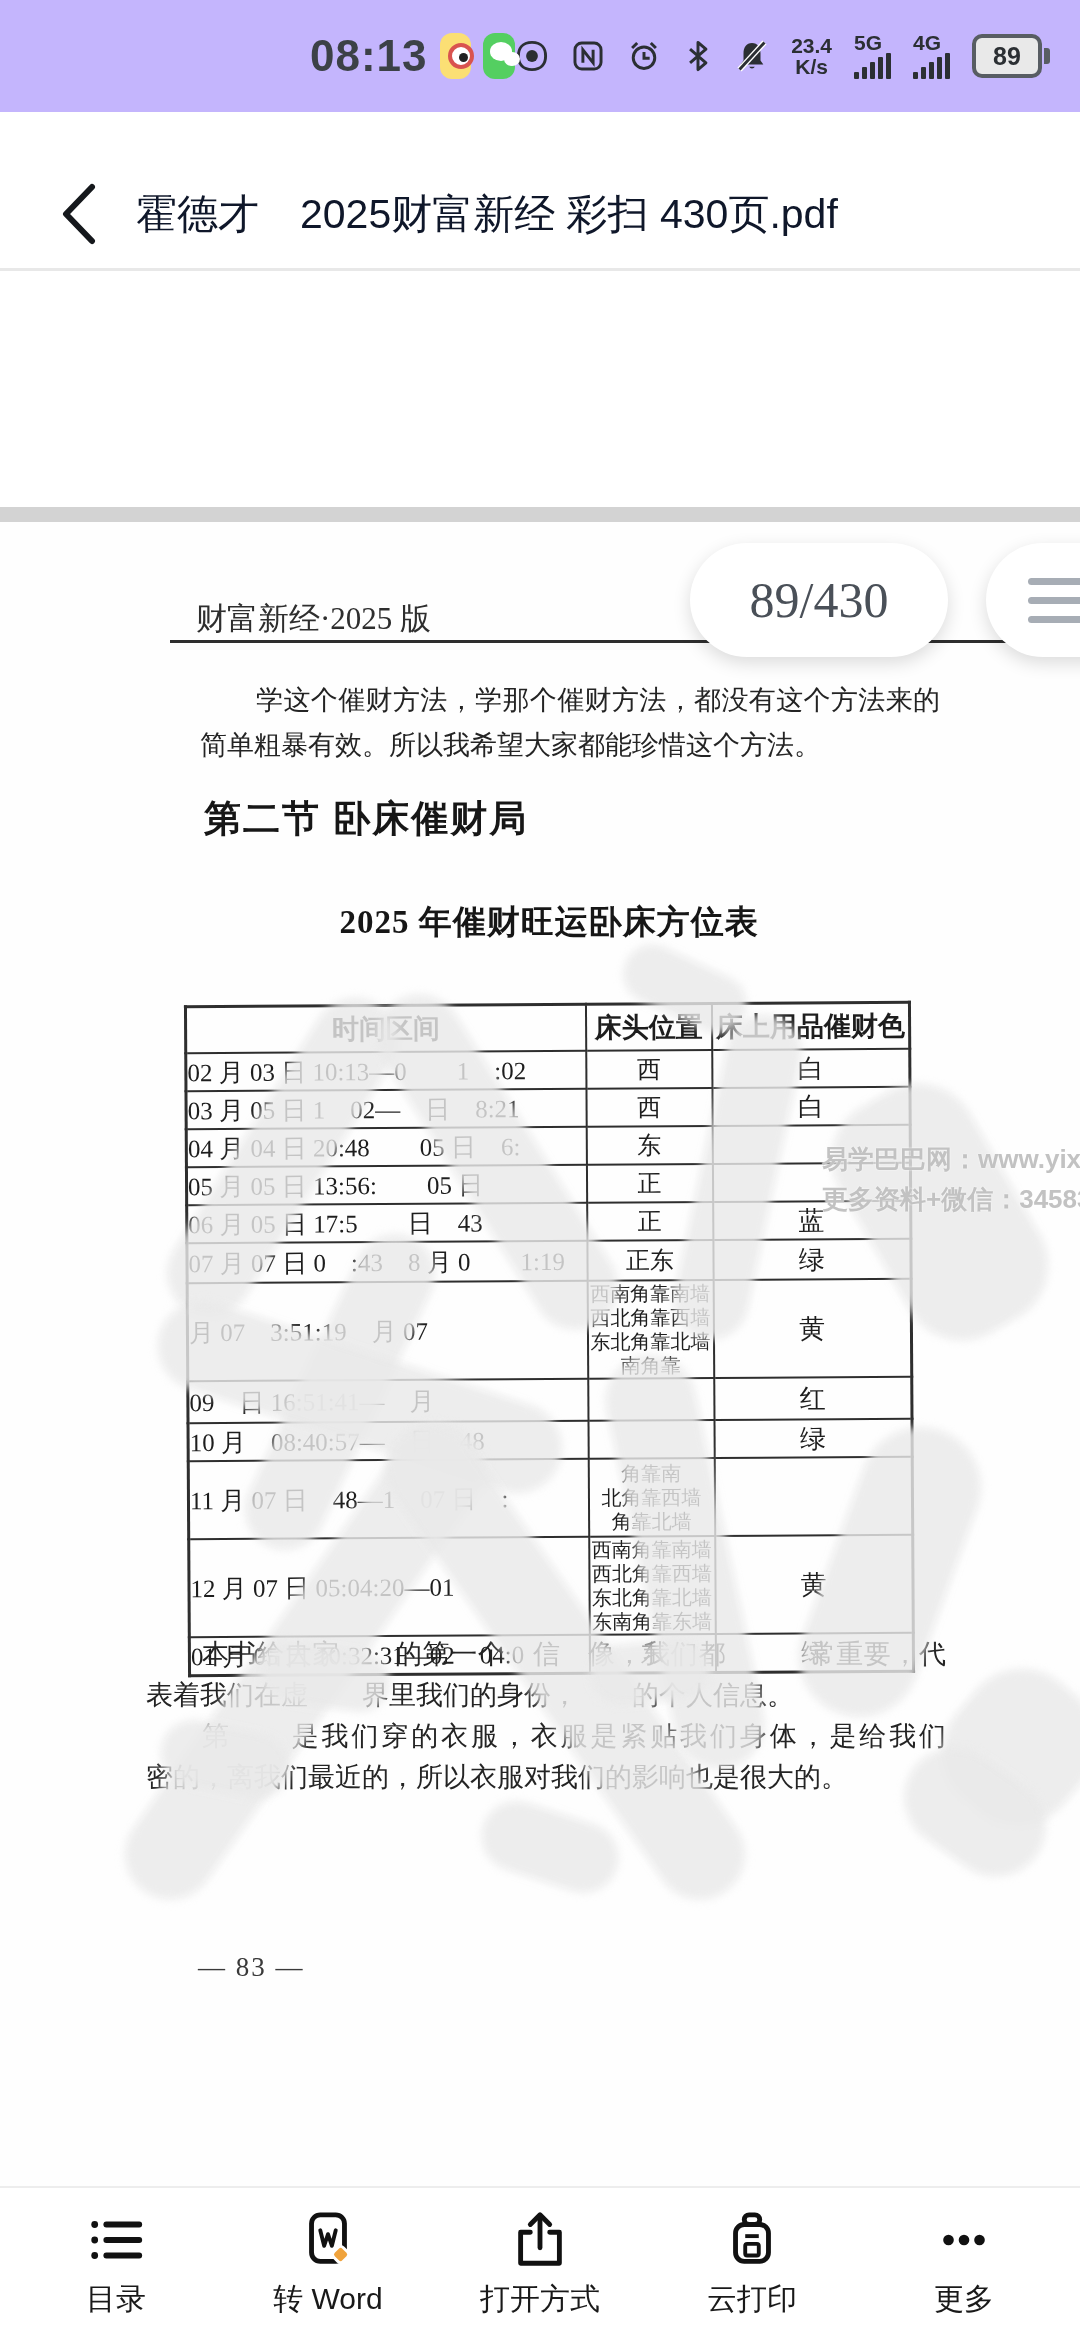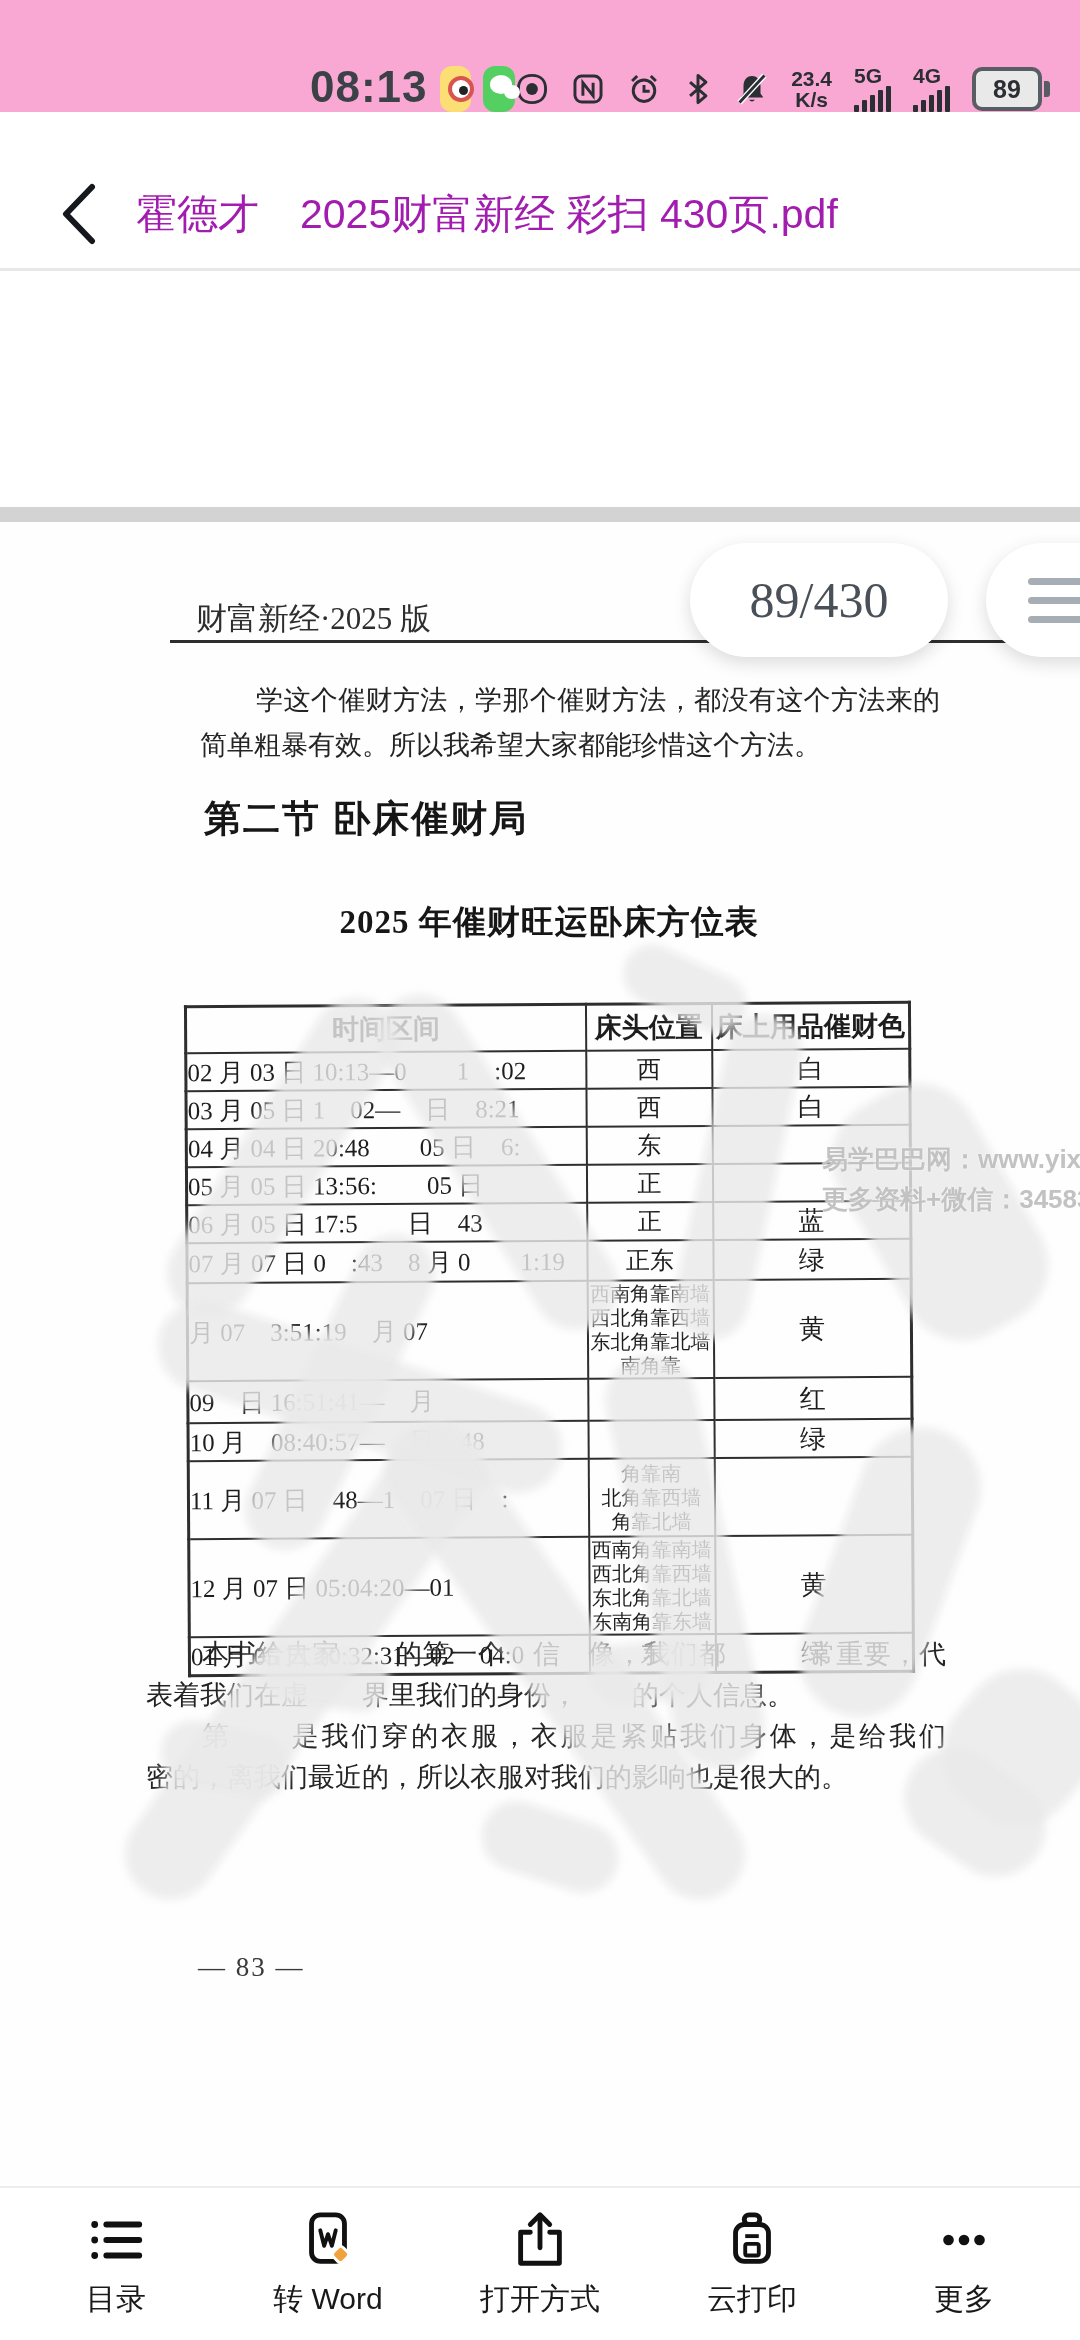--- a/index.html
+++ b/index.html
@@ -1,21 +1,21 @@
 <!DOCTYPE html>
 <html><head>
 <meta charset="utf-8">
 <style>
   html,body{margin:0;padding:0;background:#666;}
   .screen{position:relative;width:1080px;height:2340px;background:#fff;overflow:hidden;
           font-family:"Liberation Sans",sans-serif;color:#1c1c1e;}
 
   
   .statusbar{position:absolute;top:0;left:0;width:1080px;height:112px;display:flex;
-             align-items:flex-end;background:#f9a8d4;}
+             align-items:center;background:#c4b5fd;}
   .sb-time{margin-left:310px;font-size:44px;font-weight:600;color:#3c4147;letter-spacing:1px;}
   .appicon{width:46px;height:46px;border-radius:12px;margin-left:12px;position:relative;display:inline-block;}
   .weibo{background:#fbdf74;}
   .weibo .eye-outer{position:absolute;left:8px;top:10px;width:26px;height:26px;border-radius:50%;
                     background:#fff;border:4px solid #d9534f;box-sizing:border-box;}
   .weibo .eye-pupil{position:absolute;left:7px;top:6px;width:9px;height:9px;border-radius:50%;background:#222;}
   .wechat{background:#54cf61;}
   .wechat .b1{position:absolute;left:7px;top:9px;width:22px;height:19px;border-radius:50%;background:#fff;}
   .wechat .b2{position:absolute;left:21px;top:19px;width:16px;height:14px;border-radius:50%;background:#fff;}
   .sb-right{margin-left:auto;margin-right:30px;display:flex;align-items:center;gap:22px;}
@@ -27,21 +27,21 @@
   .bars{display:flex;align-items:flex-end;gap:3px;height:26px;}
   .bars i{display:block;width:5px;background:#2b2f33;border-radius:1px;}
   .battery{display:flex;align-items:center;}
   .batt-body{width:62px;height:36px;border:4px solid #585d63;border-radius:10px;background:#e9e9e9;
              display:flex;align-items:center;justify-content:center;font-size:25px;font-weight:700;color:#2b2f33;}
   .batt-nub{width:6px;height:16px;background:#585d63;border-radius:0 3px 3px 0;margin-left:2px;}
 
   
   .titlebar{position:absolute;top:160px;left:0;width:1080px;height:108px;display:flex;align-items:center;background:#fff;}
   .back-btn{margin-left:48px;width:60px;height:70px;display:flex;align-items:center;justify-content:center;}
-  .doc-title{margin-left:28px;font-size:41px;font-weight:500;color:#a21caf;white-space:nowrap;}
+  .doc-title{margin-left:28px;font-size:41px;font-weight:500;color:#0f172a;white-space:nowrap;}
   .title-divider{position:absolute;top:268px;left:0;width:1080px;height:3px;background:#e8e8e8;}
 
   
   .scan{font-family:"Liberation Serif",serif;color:#242424;}
   .page82{position:absolute;top:271px;left:0;width:1080px;height:236px;background:#fefefe;}
   .pagenum82{position:absolute;left:812px;top:96px;font-size:27px;color:#3a3a3a;letter-spacing:2px;}
   .pagegap{position:absolute;top:507px;left:0;width:1080px;height:15px;background:#d3d3d3;}
   .page83{position:absolute;top:522px;left:0;width:1080px;height:1664px;background:#fefefe;overflow:hidden;}
 
   .book-header{position:absolute;left:196px;top:76px;font-size:31px;color:#2e2e2e;}

